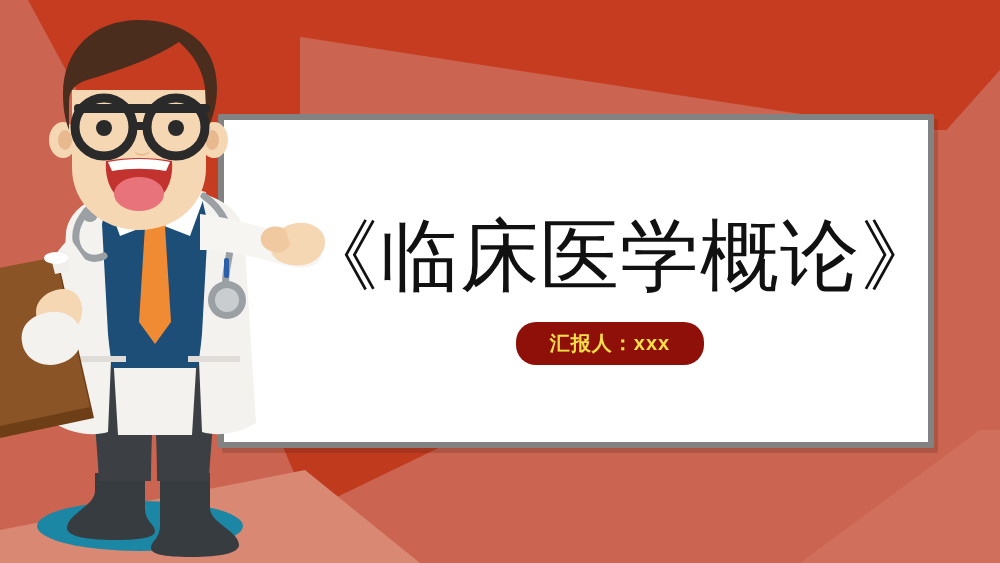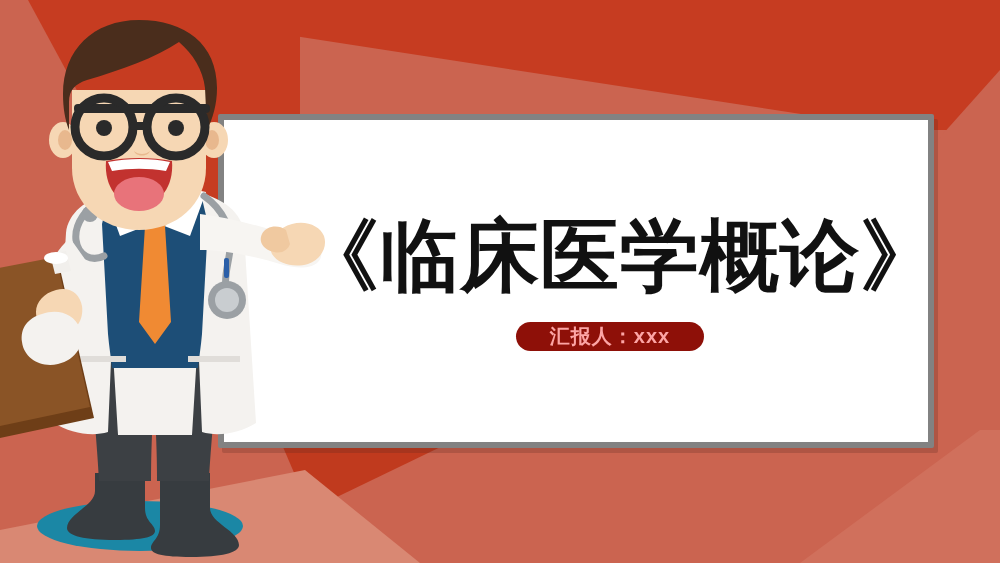--- a/index.html
+++ b/index.html
@@ -102,41 +102,41 @@
     position: absolute;
     left: 300px; top: 215px;
     width: 620px;
     text-align: center;
     z-index: 40;
   }
   .slide-title {
     font-family: "DejaVu Sans", "Liberation Sans", sans-serif;
     font-size: 79px;
     line-height: 1.05;
-    font-weight: 700;
+    font-weight: 400;
     color: #111111;
     letter-spacing: 1px;
     white-space: nowrap;
     margin: 0;
   }
   .badge-row {
     margin-top: 24px;
     display: flex;
     justify-content: center;
   }
   .badge {
     display: inline-flex;
     align-items: center;
     justify-content: center;
     background: #8e1008;
-    color: #fca5a5;
+    color: #fde047;
     font-size: 20px;
     font-weight: bold;
     letter-spacing: 1px;
-    padding: 1px 34px;
+    padding: 8px 34px;
     border-radius: 20px;
     white-space: nowrap;
   }
 
   
   .doctor {
     position: absolute;
     left: 0px; top: 18px;
     width: 330px; height: 545px;
     z-index: 60;

